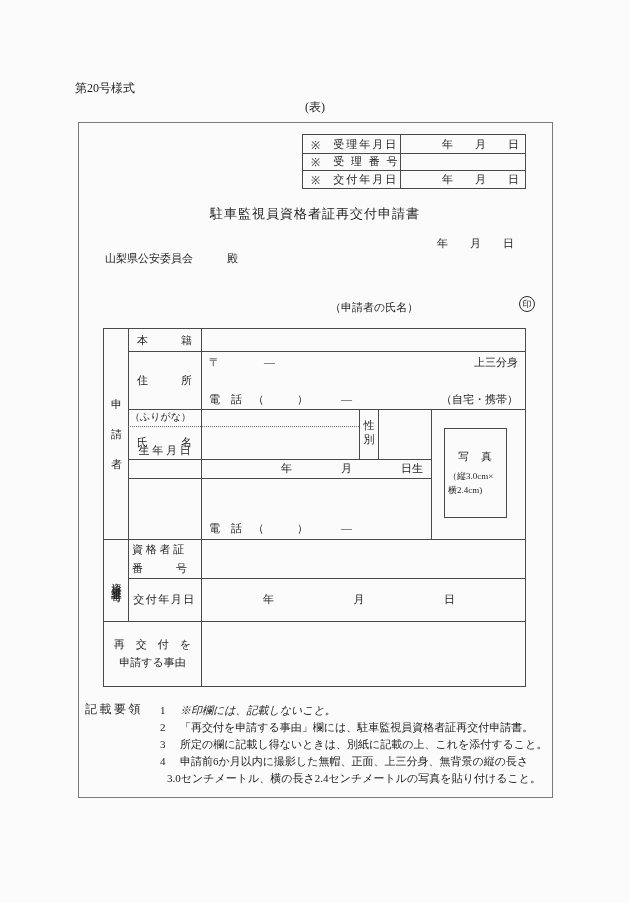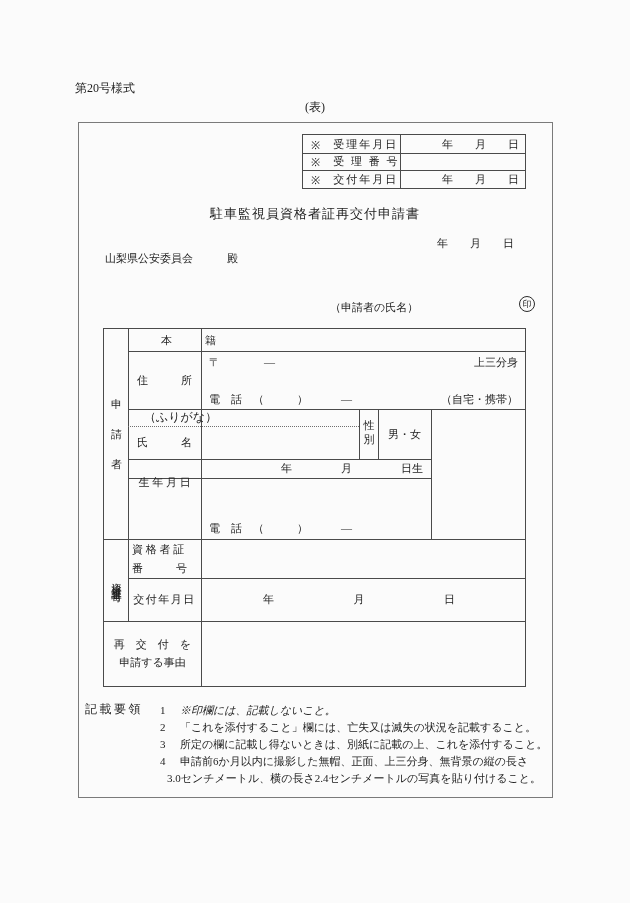--- a/index.html
+++ b/index.html
@@ -111,45 +111,51 @@
     <div class="hline" style="left:24px;top:249px;width:397px;"></div>
     <div class="hline" style="left:0;top:292px;width:421px;"></div>
 
     <div class="cell cc" style="left:0;top:0;width:24px;height:210px;">
       <span class="vtext" style="letter-spacing:30px;">申請者</span>
     </div>
     <div class="cell cc" style="left:0;top:210px;width:24px;height:82px;">
       <span class="vtext" style="font-size:10.5px;letter-spacing:2px;">資格者証番号</span>
     </div>
 
-    <div class="cell cc nowrap" style="left:24px;top:0;width:73px;height:22px;margin-left:24px;">本　　　籍</div>
+    <div class="cell cc nowrap" style="left:24px;top:0;width:73px;height:22px;">本　　　籍</div>
     <div class="cell" style="left:97px;top:0;width:324px;height:22px;"></div>
 
     <div class="cell cc nowrap" style="left:24px;top:22px;width:73px;height:58px;">住　　　所</div>
     <div class="cell" style="left:97px;top:22px;width:324px;height:58px;">
       <div style="position:absolute;left:8px;right:7px;top:4px;display:flex;justify-content:space-between;">
         <span class="nowrap">〒　　　　―</span>
         <span class="nowrap">上三分身</span>
       </div>
       <div style="position:absolute;left:8px;right:7px;bottom:2px;display:flex;justify-content:space-between;">
         <span class="nowrap">電　話　（　　　）　　　―</span>
         <span class="nowrap">（自宅・携帯）</span>
       </div>
     </div>
 
-    <div class="cell nowrap" style="left:24px;top:80px;width:73px;height:17px;font-size:12px;padding-left:16px;line-height:16px;">（ふりがな）</div>
+    <div class="cell nowrap" style="left:24px;top:80px;width:73px;height:17px;font-size:10px;padding-left:2px;line-height:16px;">（ふりがな）</div>
     <div class="cell cc nowrap" style="left:24px;top:97px;width:73px;height:33px;">氏　　　名</div>
     <div class="cell" style="left:97px;top:80px;width:158px;height:50px;"></div>
     <div class="cell" style="left:255px;top:80px;width:19px;height:50px;display:flex;flex-direction:column;align-items:center;justify-content:space-between;padding:2px 0;">
       <span class="vtext" style="letter-spacing:14px;">性別</span>
     </div>
-    <div class="cell cc nowrap" style="left:274px;top:80px;width:53px;height:50px;">男・女</div>
-
-
-    <div class="cell cc nowrap" style="left:24px;top:144px;width:73px;height:19px;">生 年 月 日</div>
+
+    <div class="cell" style="left:327px;top:80px;width:94px;height:130px;">
+      <div class="photo-inner">
+        <div class="p1">写　真</div>
+        <div class="p2">（縦3.0cm×</div>
+        <div class="p2">横2.4cm)</div>
+      </div>
+    </div>
+
+    <div class="cell cc nowrap" style="left:24px;top:112px;width:73px;height:19px;">生 年 月 日</div>
     <div class="cell" style="left:97px;top:130px;width:230px;height:19px;display:flex;align-items:center;justify-content:space-between;padding:0 8px 0 80px;">
       <span>年</span>
       <span>月</span>
       <span>日生</span>
     </div>
 
     <div class="cell" style="left:97px;top:149px;width:324px;height:61px;">
       <div class="nowrap" style="position:absolute;left:8px;bottom:3px;">電　話　（　　　）　　　―</div>
     </div>
 
@@ -173,21 +179,21 @@
     <div class="cell" style="left:97px;top:292px;width:324px;height:65px;"></div>
   </div>
 
   <div>
     <div class="note" style="left:85px;top:702px;letter-spacing:2.5px;font-size:12px;">記載要領</div>
 
     <div class="note" style="left:160px;top:703px;">1</div>
     <div class="note" style="left:180px;top:703px;font-style:italic;">※印欄には、記載しないこと。</div>
 
     <div class="note" style="left:160px;top:720px;">2</div>
-    <div class="note" style="left:180px;top:720px;">「これを添付すること」欄には、亡失又は滅失の状況を記載すること。</div>
+    <div class="note" style="left:180px;top:720px;">「再交付を申請する事由」欄には、駐車監視員資格者証再交付申請書。</div>
 
     <div class="note" style="left:160px;top:737px;">3</div>
     <div class="note" style="left:180px;top:737px;">所定の欄に記載し得ないときは、別紙に記載の上、これを添付すること。</div>
 
     <div class="note" style="left:160px;top:754px;">4</div>
     <div class="note" style="left:180px;top:754px;">申請前6か月以内に撮影した無帽、正面、上三分身、無背景の縦の長さ</div>
     <div class="note" style="left:167px;top:771px;text-align:right;">3.0センチメートル、横の長さ2.4センチメートルの写真を貼り付けること。</div>
   </div>
 
 </div>

